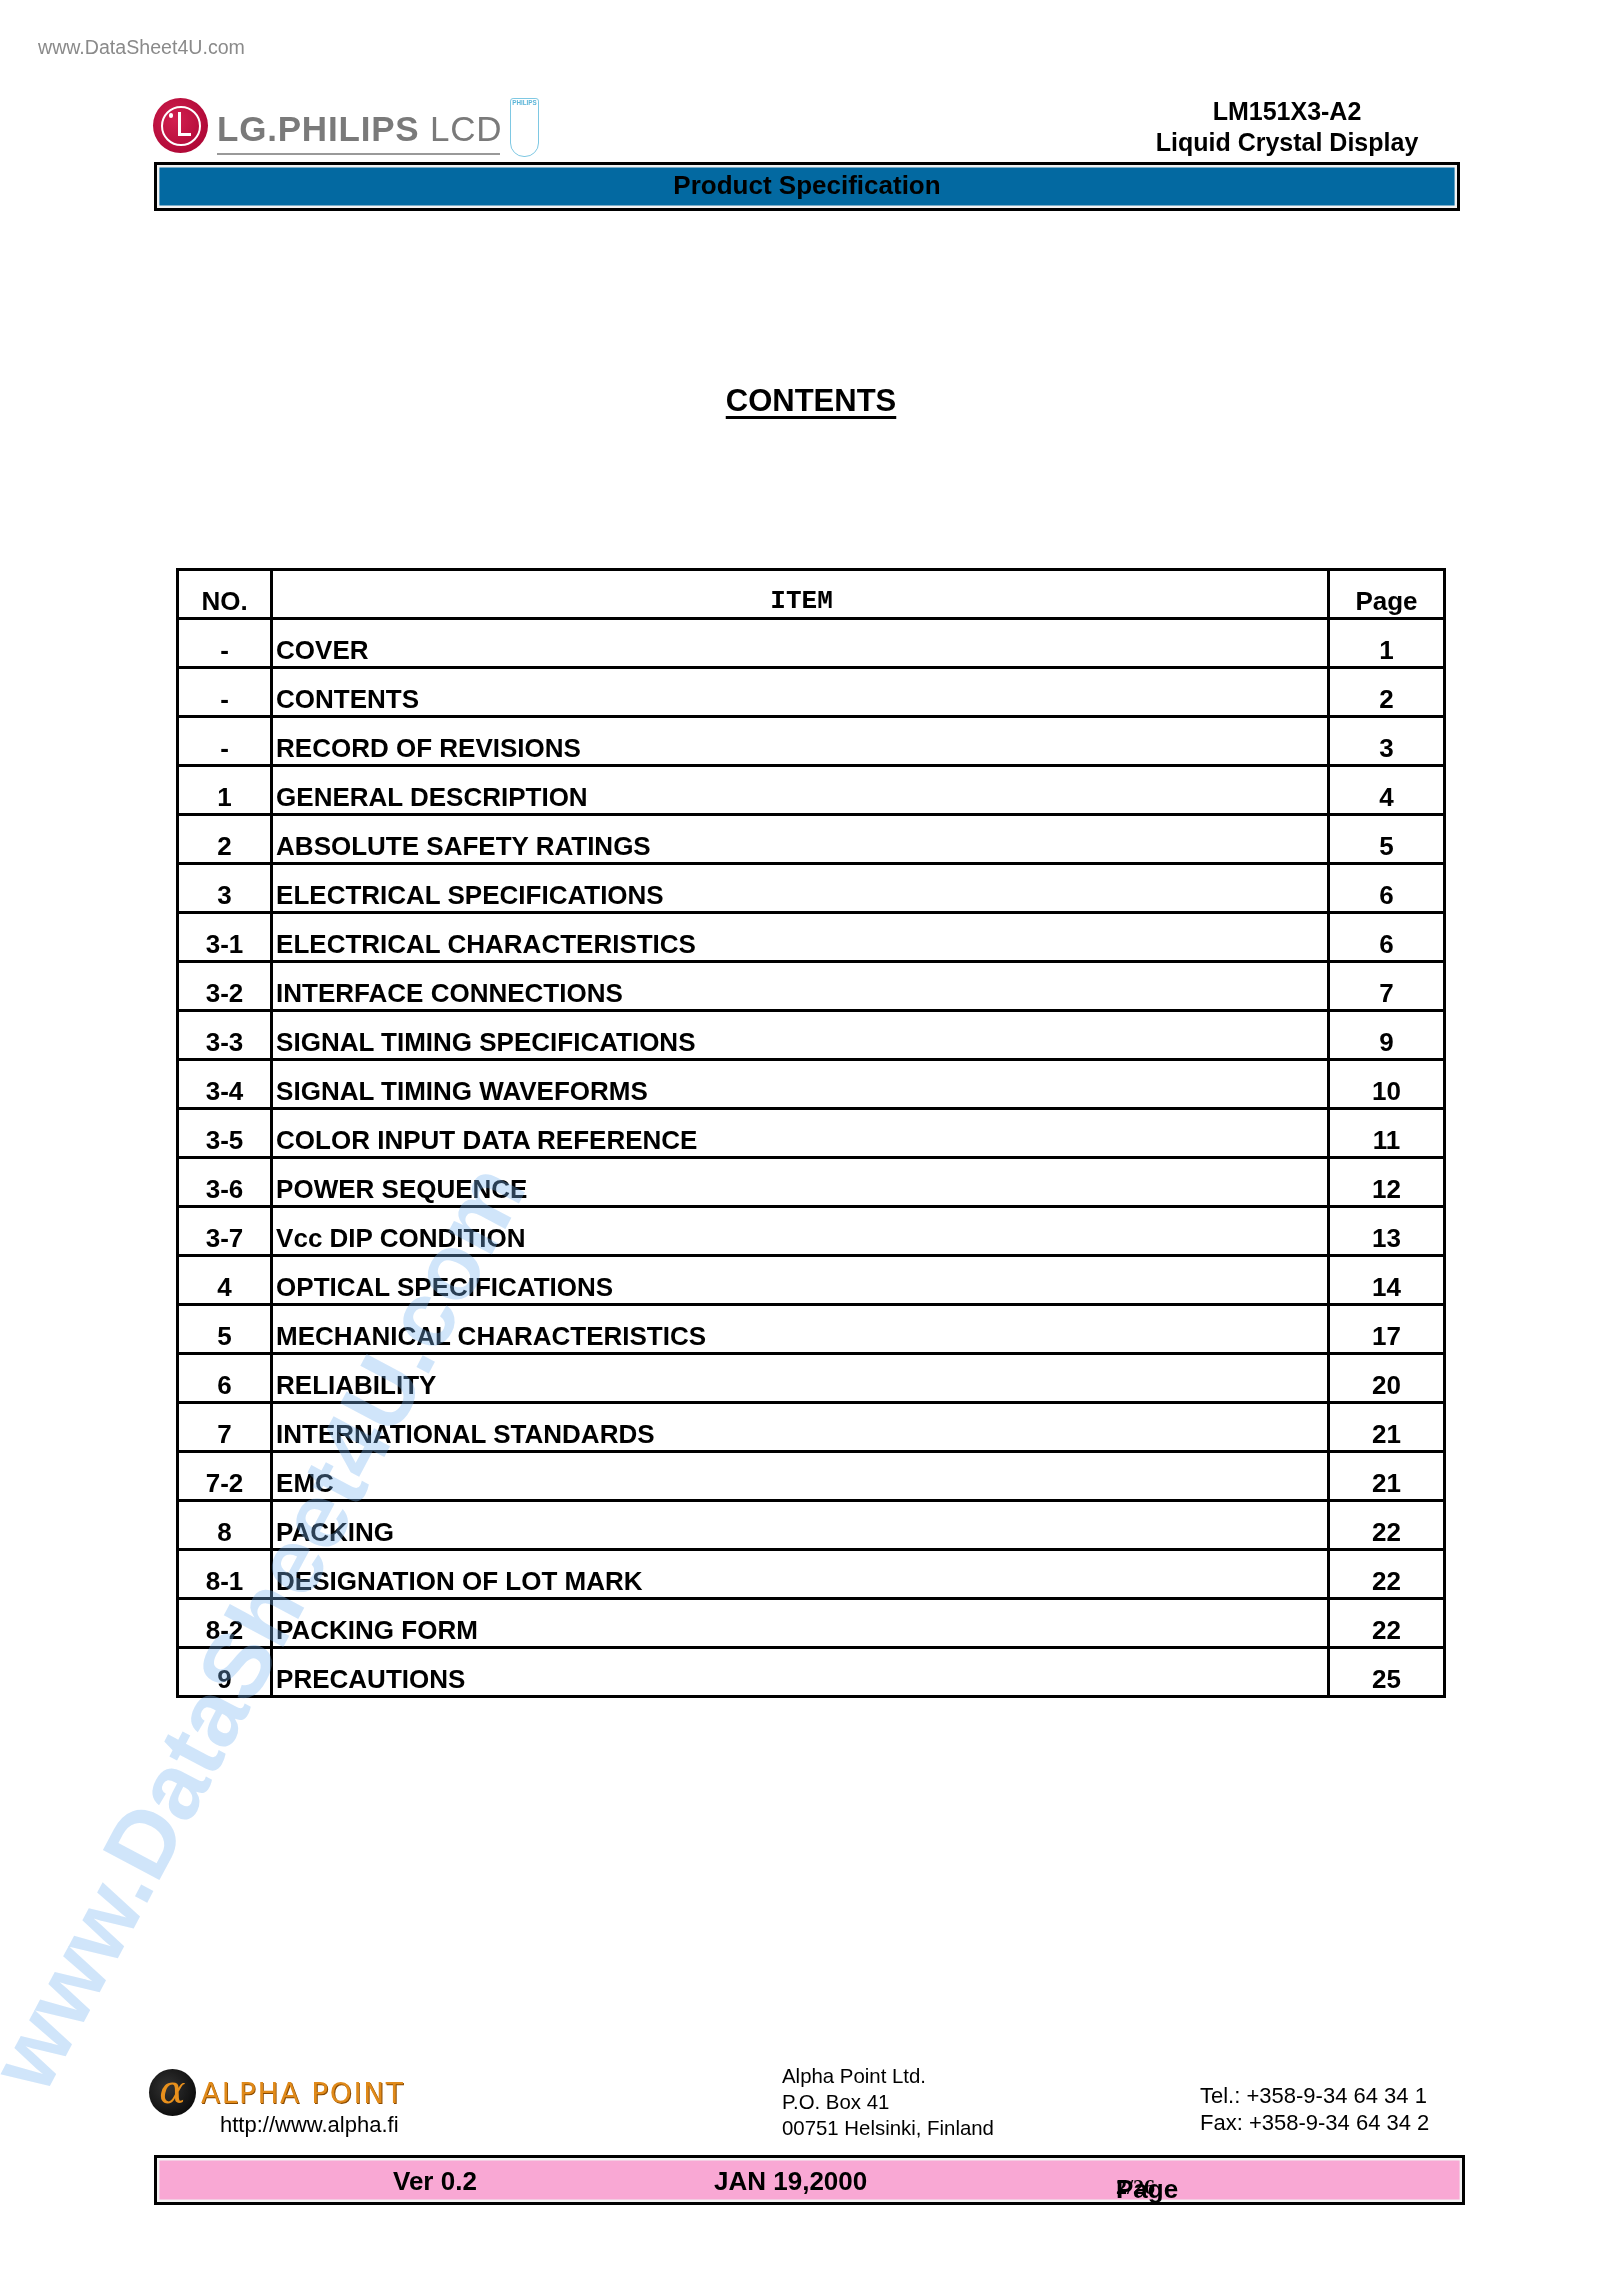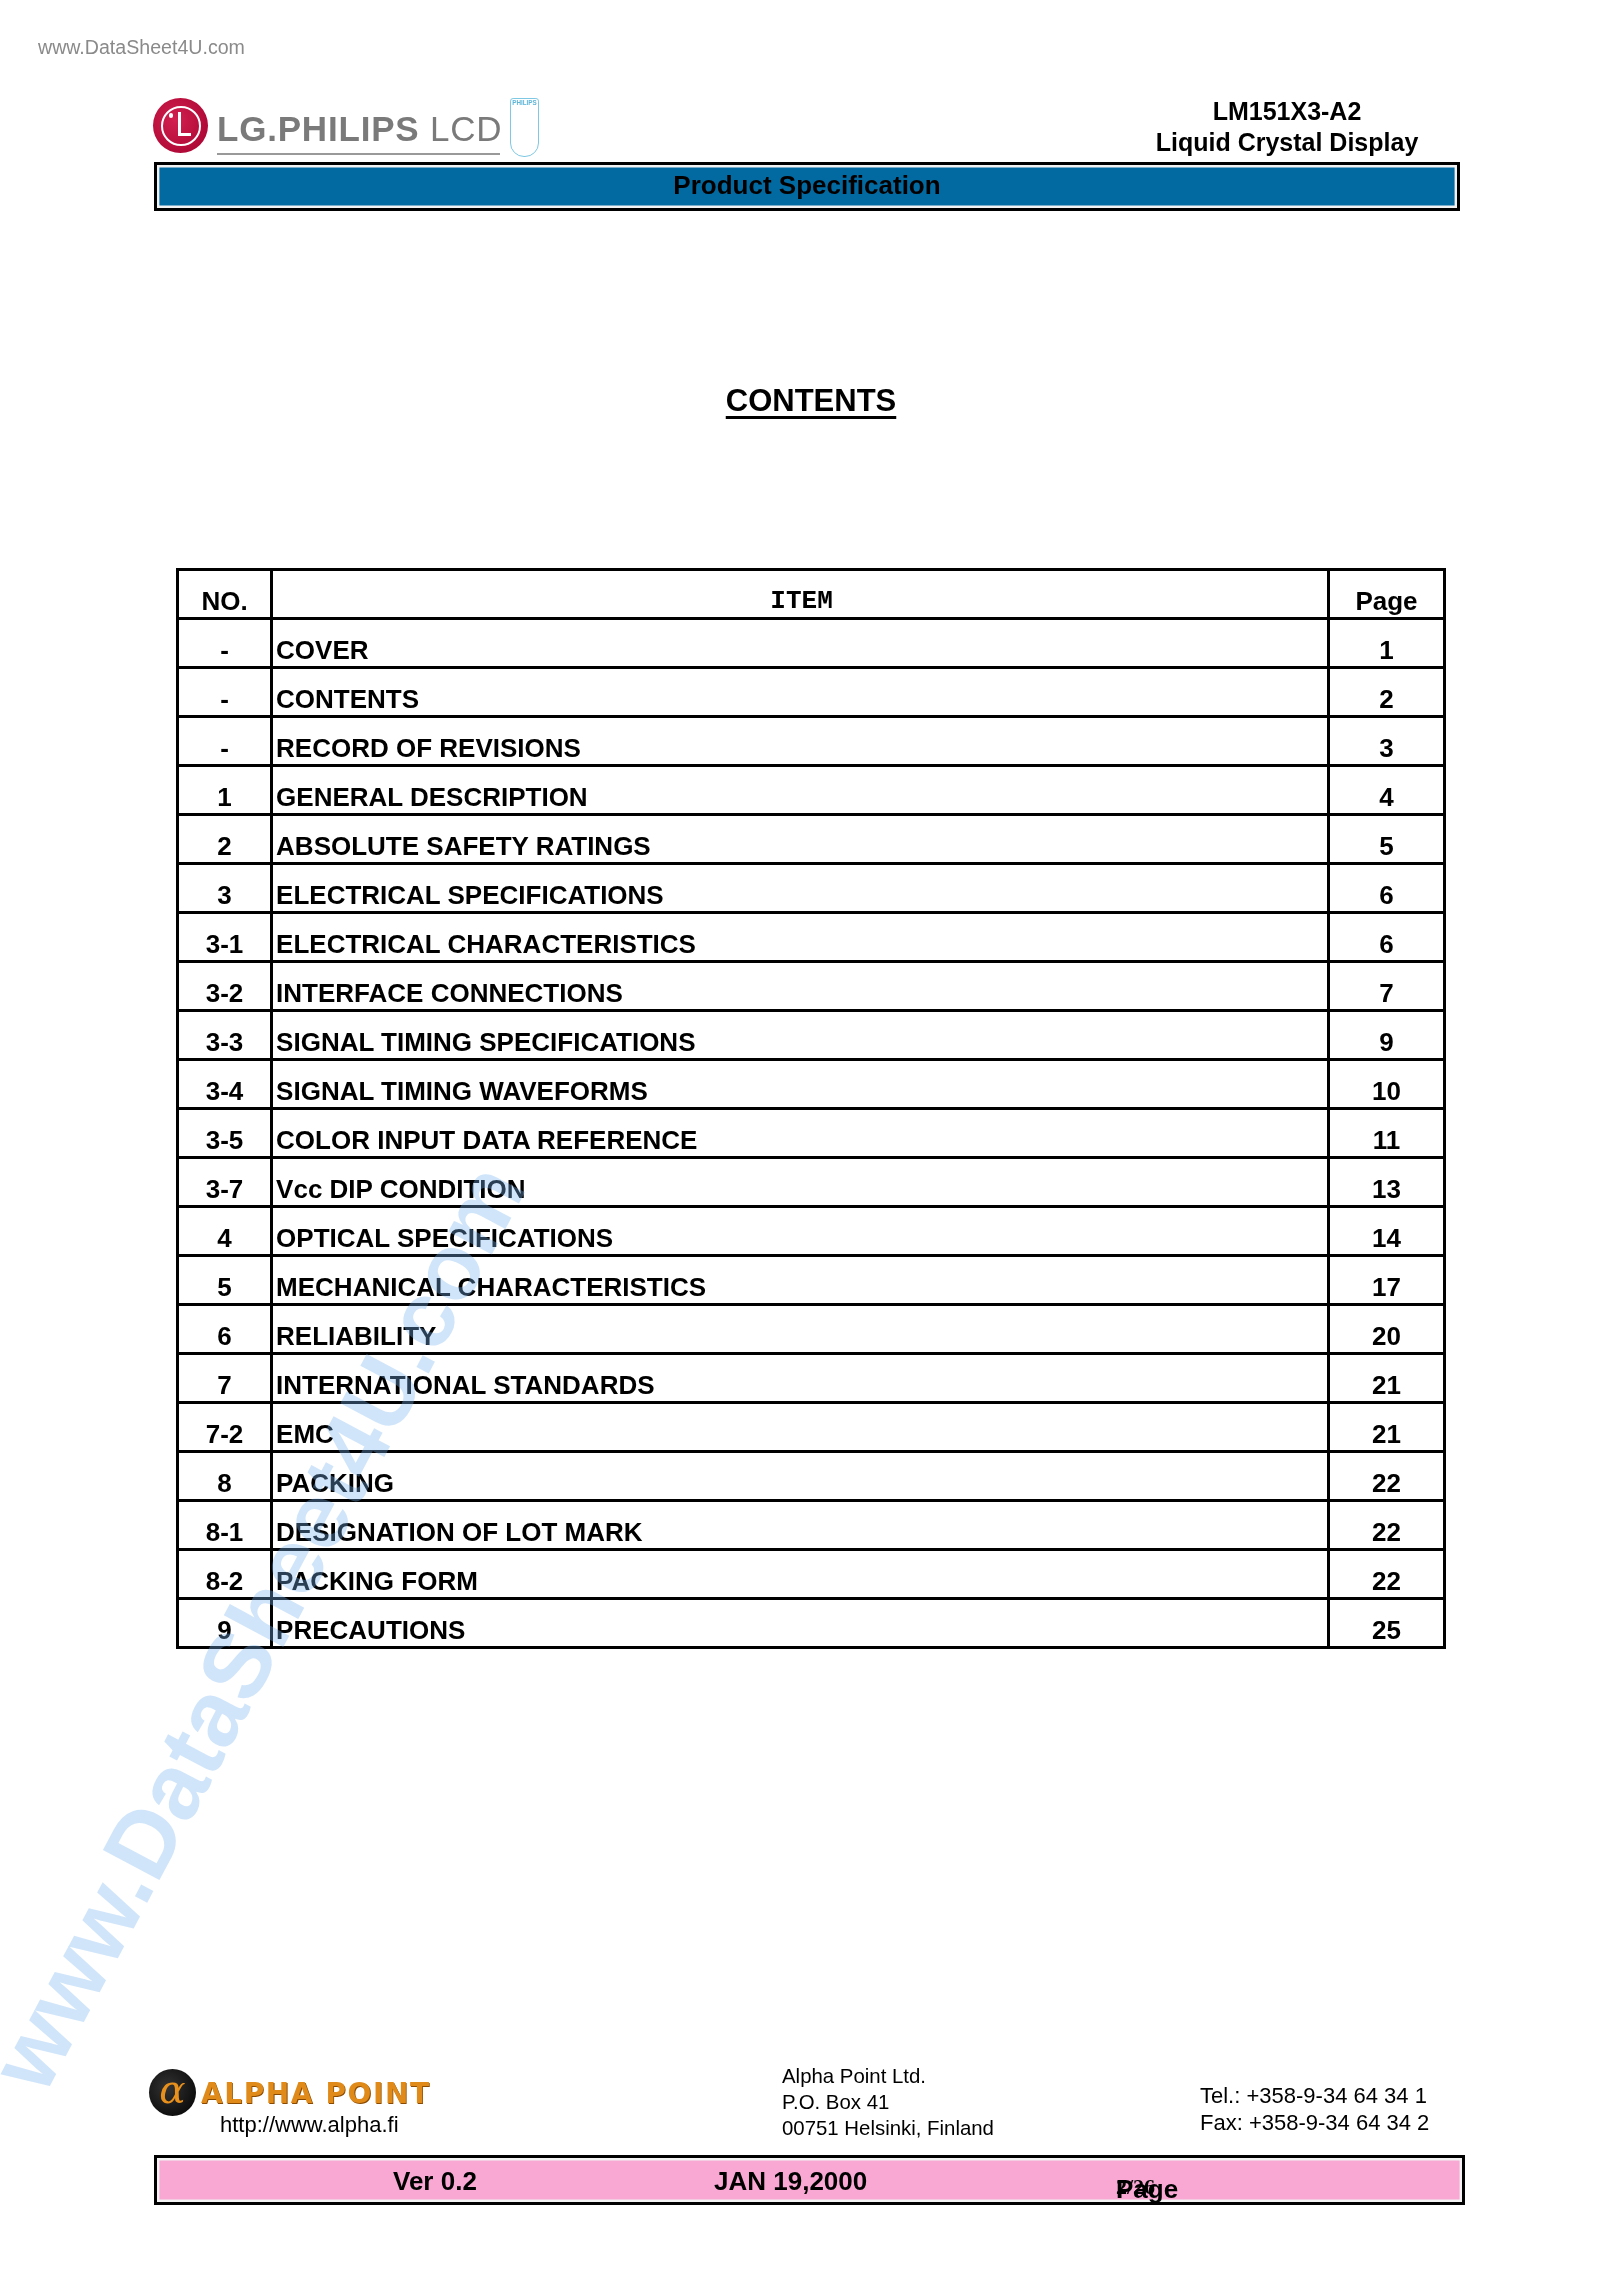--- a/index.html
+++ b/index.html
@@ -48,21 +48,21 @@
     
     .watermark { position: absolute; left: -31px; top: 2057px; transform: rotate(-62deg); transform-origin: left top;
                  font-size: 93px; font-weight: bold; color: rgba(120, 180, 240, 0.35); white-space: nowrap;
                  font-family: "Liberation Sans", sans-serif; pointer-events: none; }
 
     
     .alpha-logo { position: absolute; left: 149px; top: 2069px; width: 283px; height: 47px; }
     .alpha-circle { position: absolute; left: 0; top: 0; width: 47px; height: 47px; border-radius: 50%;
                     background: radial-gradient(circle at 40% 40%, #333, #000); color: #e8901c;
                     font-size: 39px; line-height: 42px; text-align: center; font-style: italic; font-family: "DejaVu Serif", serif; }
-    .alpha-word { position: absolute; left: 52px; top: 7.9px; font-size: 28px; font-weight: 700; color: #e08a1a;
+    .alpha-word { position: absolute; left: 52px; top: 7.9px; font-size: 28px; font-weight: 400; color: #e08a1a;
                   letter-spacing: 1.6px; font-family: "DejaVu Sans", sans-serif; text-shadow: 0.8px 0.8px 0 #8a4a00; }
     .alpha-url { position: absolute; left: 220px; top: 2112px; font-size: 22px; }
 
     .addr { position: absolute; left: 782px; top: 2063px; font-size: 20.4px; line-height: 26px; }
     .contact { position: absolute; left: 1200px; top: 2082px; font-size: 22px; line-height: 27px; }
 
     .footer-bar { position: absolute; left: 154px; top: 2155px; width: 1311px; height: 50px;
                   border: 3.9px solid #000; box-sizing: border-box; background: #f9a8d4;
                   box-shadow: inset 0 0 0 2.4px #f2f2f2; font-weight: bold; font-size: 26px; }
     .footer-bar span { position: absolute; top: 7.9px; }
@@ -228,20 +228,31 @@
         </td>
         <td class="col-item">
           <span class="cell-inner">COLOR INPUT DATA REFERENCE</span>
         </td>
         <td class="col-page">
           <span class="cell-inner">11</span>
         </td>
       </tr>
       <tr>
         <td class="col-no">
+          <span class="cell-inner">3-6</span>
+        </td>
+        <td class="col-item">
+          <span class="cell-inner">POWER SEQUENCE</span>
+        </td>
+        <td class="col-page">
+          <span class="cell-inner">12</span>
+        </td>
+      </tr>
+      <tr>
+        <td class="col-no">
           <span class="cell-inner">3-7</span>
         </td>
         <td class="col-item">
           <span class="cell-inner">Vcc DIP CONDITION</span>
         </td>
         <td class="col-page">
           <span class="cell-inner">13</span>
         </td>
       </tr>
       <tr>

